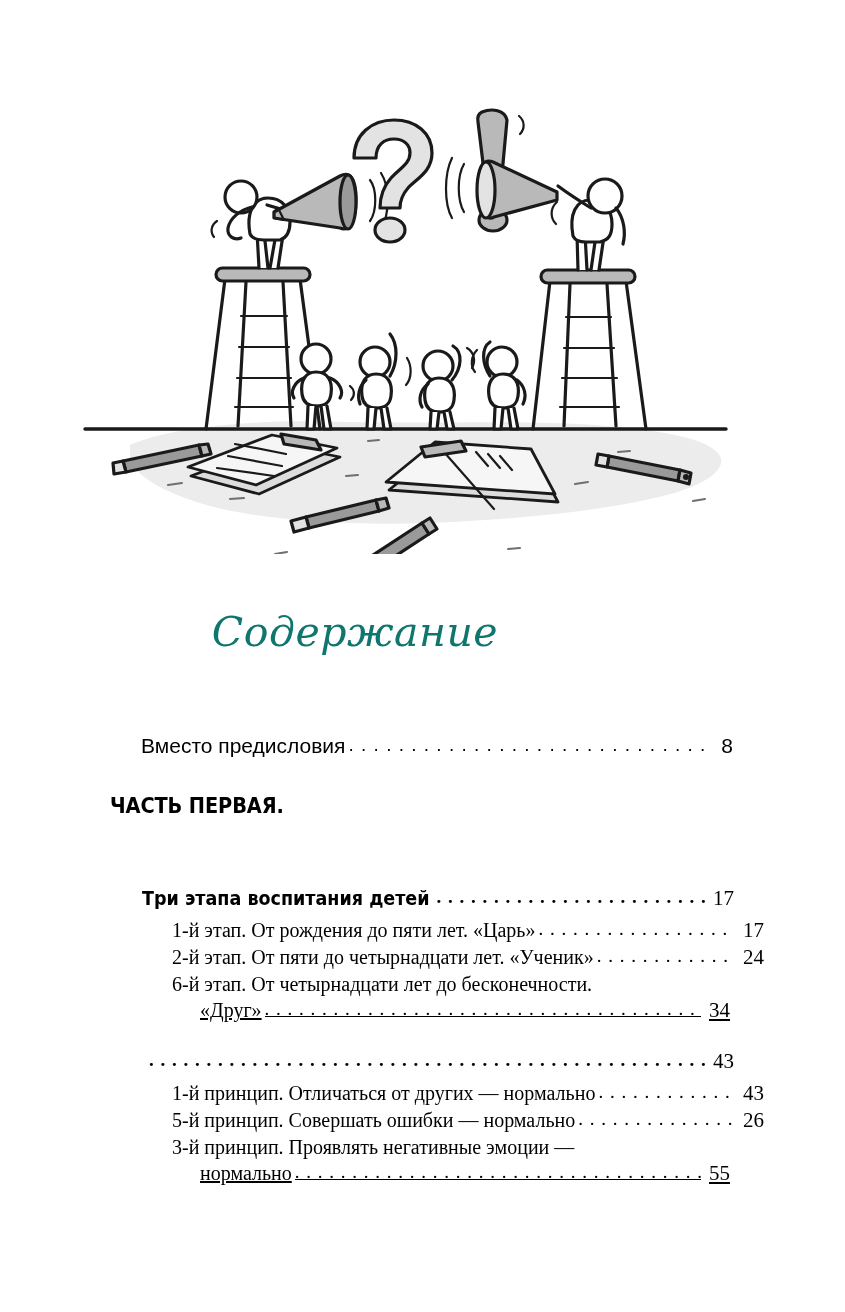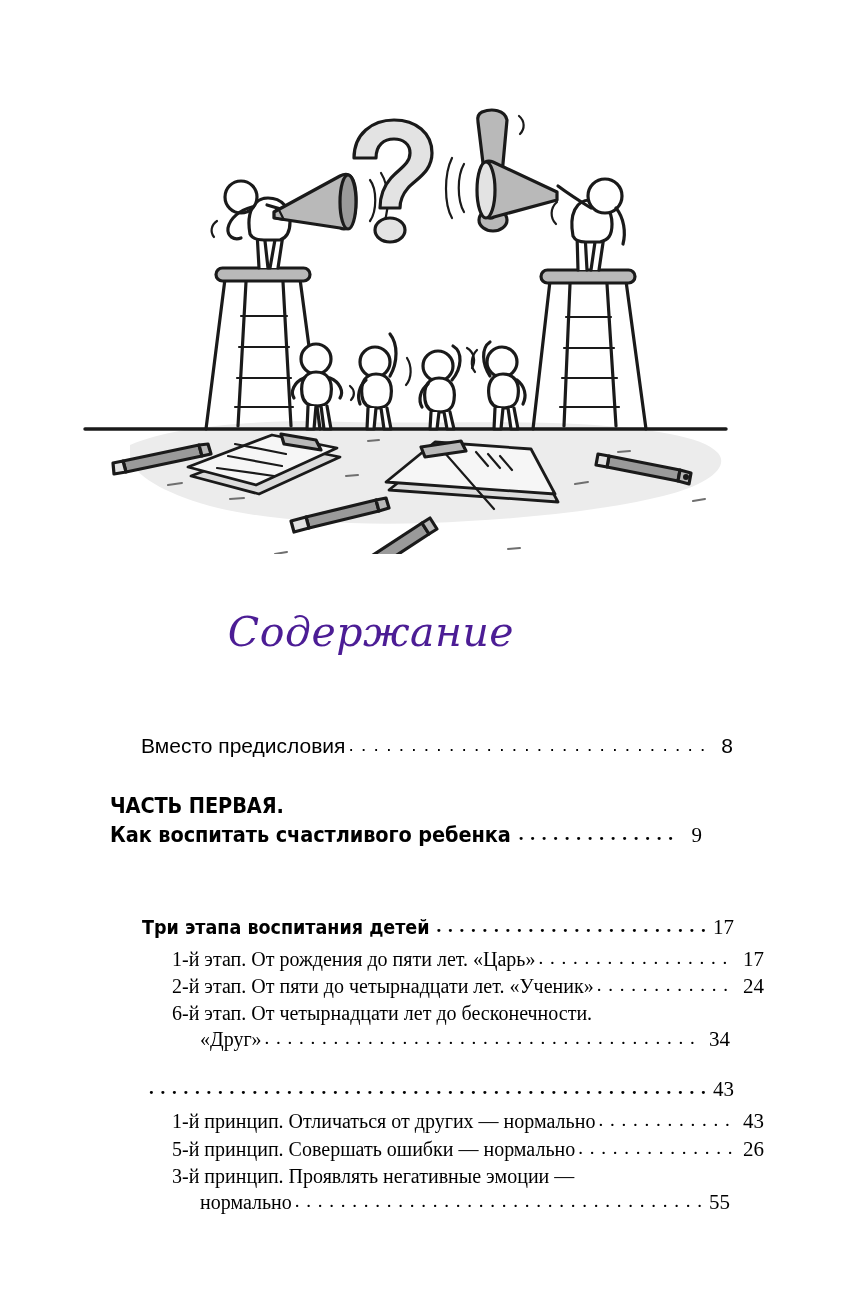--- a/index.html
+++ b/index.html
@@ -29,30 +29,30 @@
     left: 78px;
     top: 104px;
     width: 660px;
     height: 450px;
   }
   .illustration svg { display: block; width: 100%; height: 100%; }
 
   
   .toc-title {
     position: absolute;
-    left: 16px;
+    left: 0;
     top: 608px;
     width: 710px;
     text-align: center;
     font-family: "DejaVu Serif", "Liberation Serif", serif;
     font-style: italic;
     font-weight: 400;
     font-size: 41px;
     letter-spacing: 0.5px;
-    color: #4c1d95;
+    color: #0f766e;
   }
 
   
   .toc {
     position: absolute;
     left: 110px;
     top: 700px;
     width: 592px;
   }
 
@@ -143,21 +143,21 @@
   
   .sub {
     font-family: "Liberation Serif", "DejaVu Serif", serif;
     font-size: 20px;
     margin-left: 62px;
     line-height: 1.30;
   }
   .sub .leader { font-size: 19px; position: relative; top: -2px; }
   .sub .pageno { font-size: 21px; min-width: 26px; }
   .sub.wrap .first { display: block; white-space: nowrap; }
-  .sub.wrap .second { margin-left: 28px; }
+  .sub.wrap .second { margin-left: 28px; text-decoration: underline; }
 
   .group-gap { height: 24px; }
 </style>
 </head>
 <body>
 
 <div class="page">
 
   <div class="illustration">
     <svg viewBox="0 0 660 450" xmlns="http://www.w3.org/2000/svg">
@@ -362,25 +362,20 @@
   <div class="toc">
 
     <div class="entry-front row">
       <span class="label">Вместо предисловия</span>
       <span class="leader"></span>
       <span class="pageno">8</span>
     </div>
 
     <div class="part">
       <span class="partline1">ЧАСТЬ ПЕРВАЯ.</span>
-      <span class="row">
-        <span class="label">Как воспитать счастливого ребенка</span>
-        <span class="leader"></span>
-        <span class="pageno">9</span>
-      </span>
     </div>
 
     <div class="chapter row">
       <span class="label">Три этапа воспитания детей</span>
       <span class="leader"></span>
       <span class="pageno">17</span>
     </div>
 
     <div class="sub row">
       <span class="label">1-й этап. От рождения до пяти лет. «Царь»</span>

